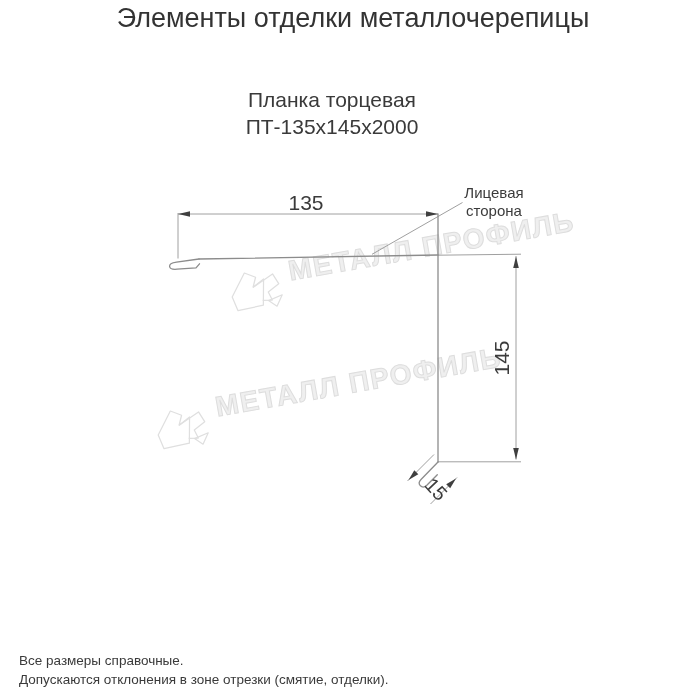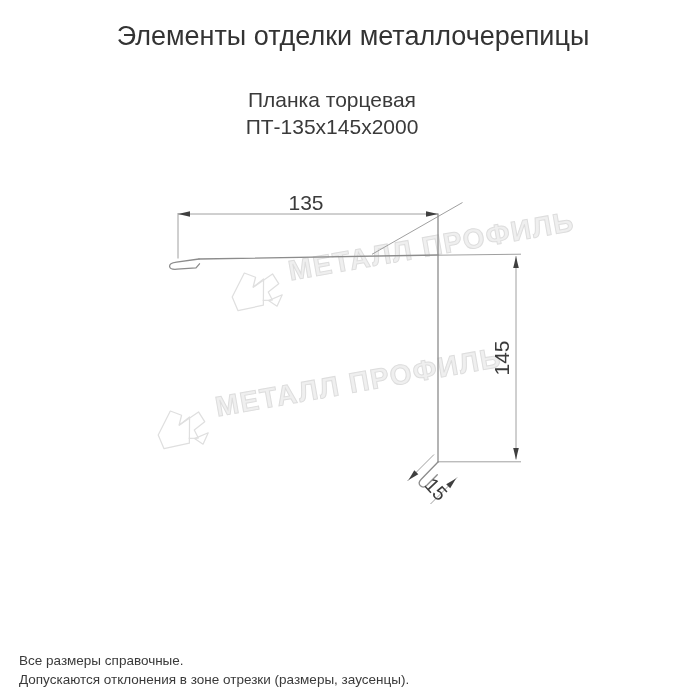--- a/index.html
+++ b/index.html
@@ -1,21 +1,21 @@
 <!DOCTYPE html>
 <html><head>
 <meta charset="utf-8">
 <style>
   html,body{margin:0;padding:0;background:#ffffff;}
   .page{
     position:relative;width:700px;height:700px;background:#ffffff;overflow:hidden;
     font-family:"Liberation Sans","DejaVu Sans",sans-serif;color:#3a3a3a;
   }
   .title{
-    position:absolute;top:21px;left:0;width:700px;text-align:center;
+    position:absolute;top:3px;left:0;width:700px;text-align:center;
     font-size:27px;font-weight:400;color:#333333;padding-left:6px;box-sizing:border-box;
   }
   .subtitle-block{
     position:absolute;top:86px;left:0;width:700px;text-align:center;
     transform:translateX(-18px);
   }
   .product-name{font-size:21px;font-weight:400;color:#3a3a3a;line-height:27px;}
   .product-code{font-size:21px;font-weight:400;color:#3a3a3a;line-height:27px;}
   .watermark{position:absolute;pointer-events:none;}
   .wm-text{
@@ -99,19 +99,23 @@
       <polygon points="516,459.5 513.2,448 518.8,448"></polygon>
       <polygon points="408.5,480 418.3,474.2 414.3,470.2"></polygon>
       <polygon points="456,478.5 450.2,488.3 446.2,484.3"></polygon>
     </g>
 
     <text class="dim-text" x="306" y="210" font-size="21" fill="#3b3b3b" text-anchor="middle">135</text>
     <text class="dim-text" x="509" y="358" font-size="21" fill="#3b3b3b" text-anchor="middle" transform="rotate(-90 509 358)">145</text>
     <text class="dim-text" x="431" y="494" font-size="20" fill="#3b3b3b" text-anchor="middle" transform="rotate(47 431 494)">15</text>
   </svg>
 
+  <div class="face-side-label">
+    <span>Лицевая</span>
+    <span>сторона</span>
+  </div>
 
   <div class="footer-notes">
     <div>Все размеры справочные.</div>
-    <div>Допускаются отклонения в зоне отрезки (размеры, заусенцы).</div>
+    <div>Допускаются отклонения в зоне отрезки (смятие, отделки).</div>
   </div>
 
 </div>
 
 </body></html>

